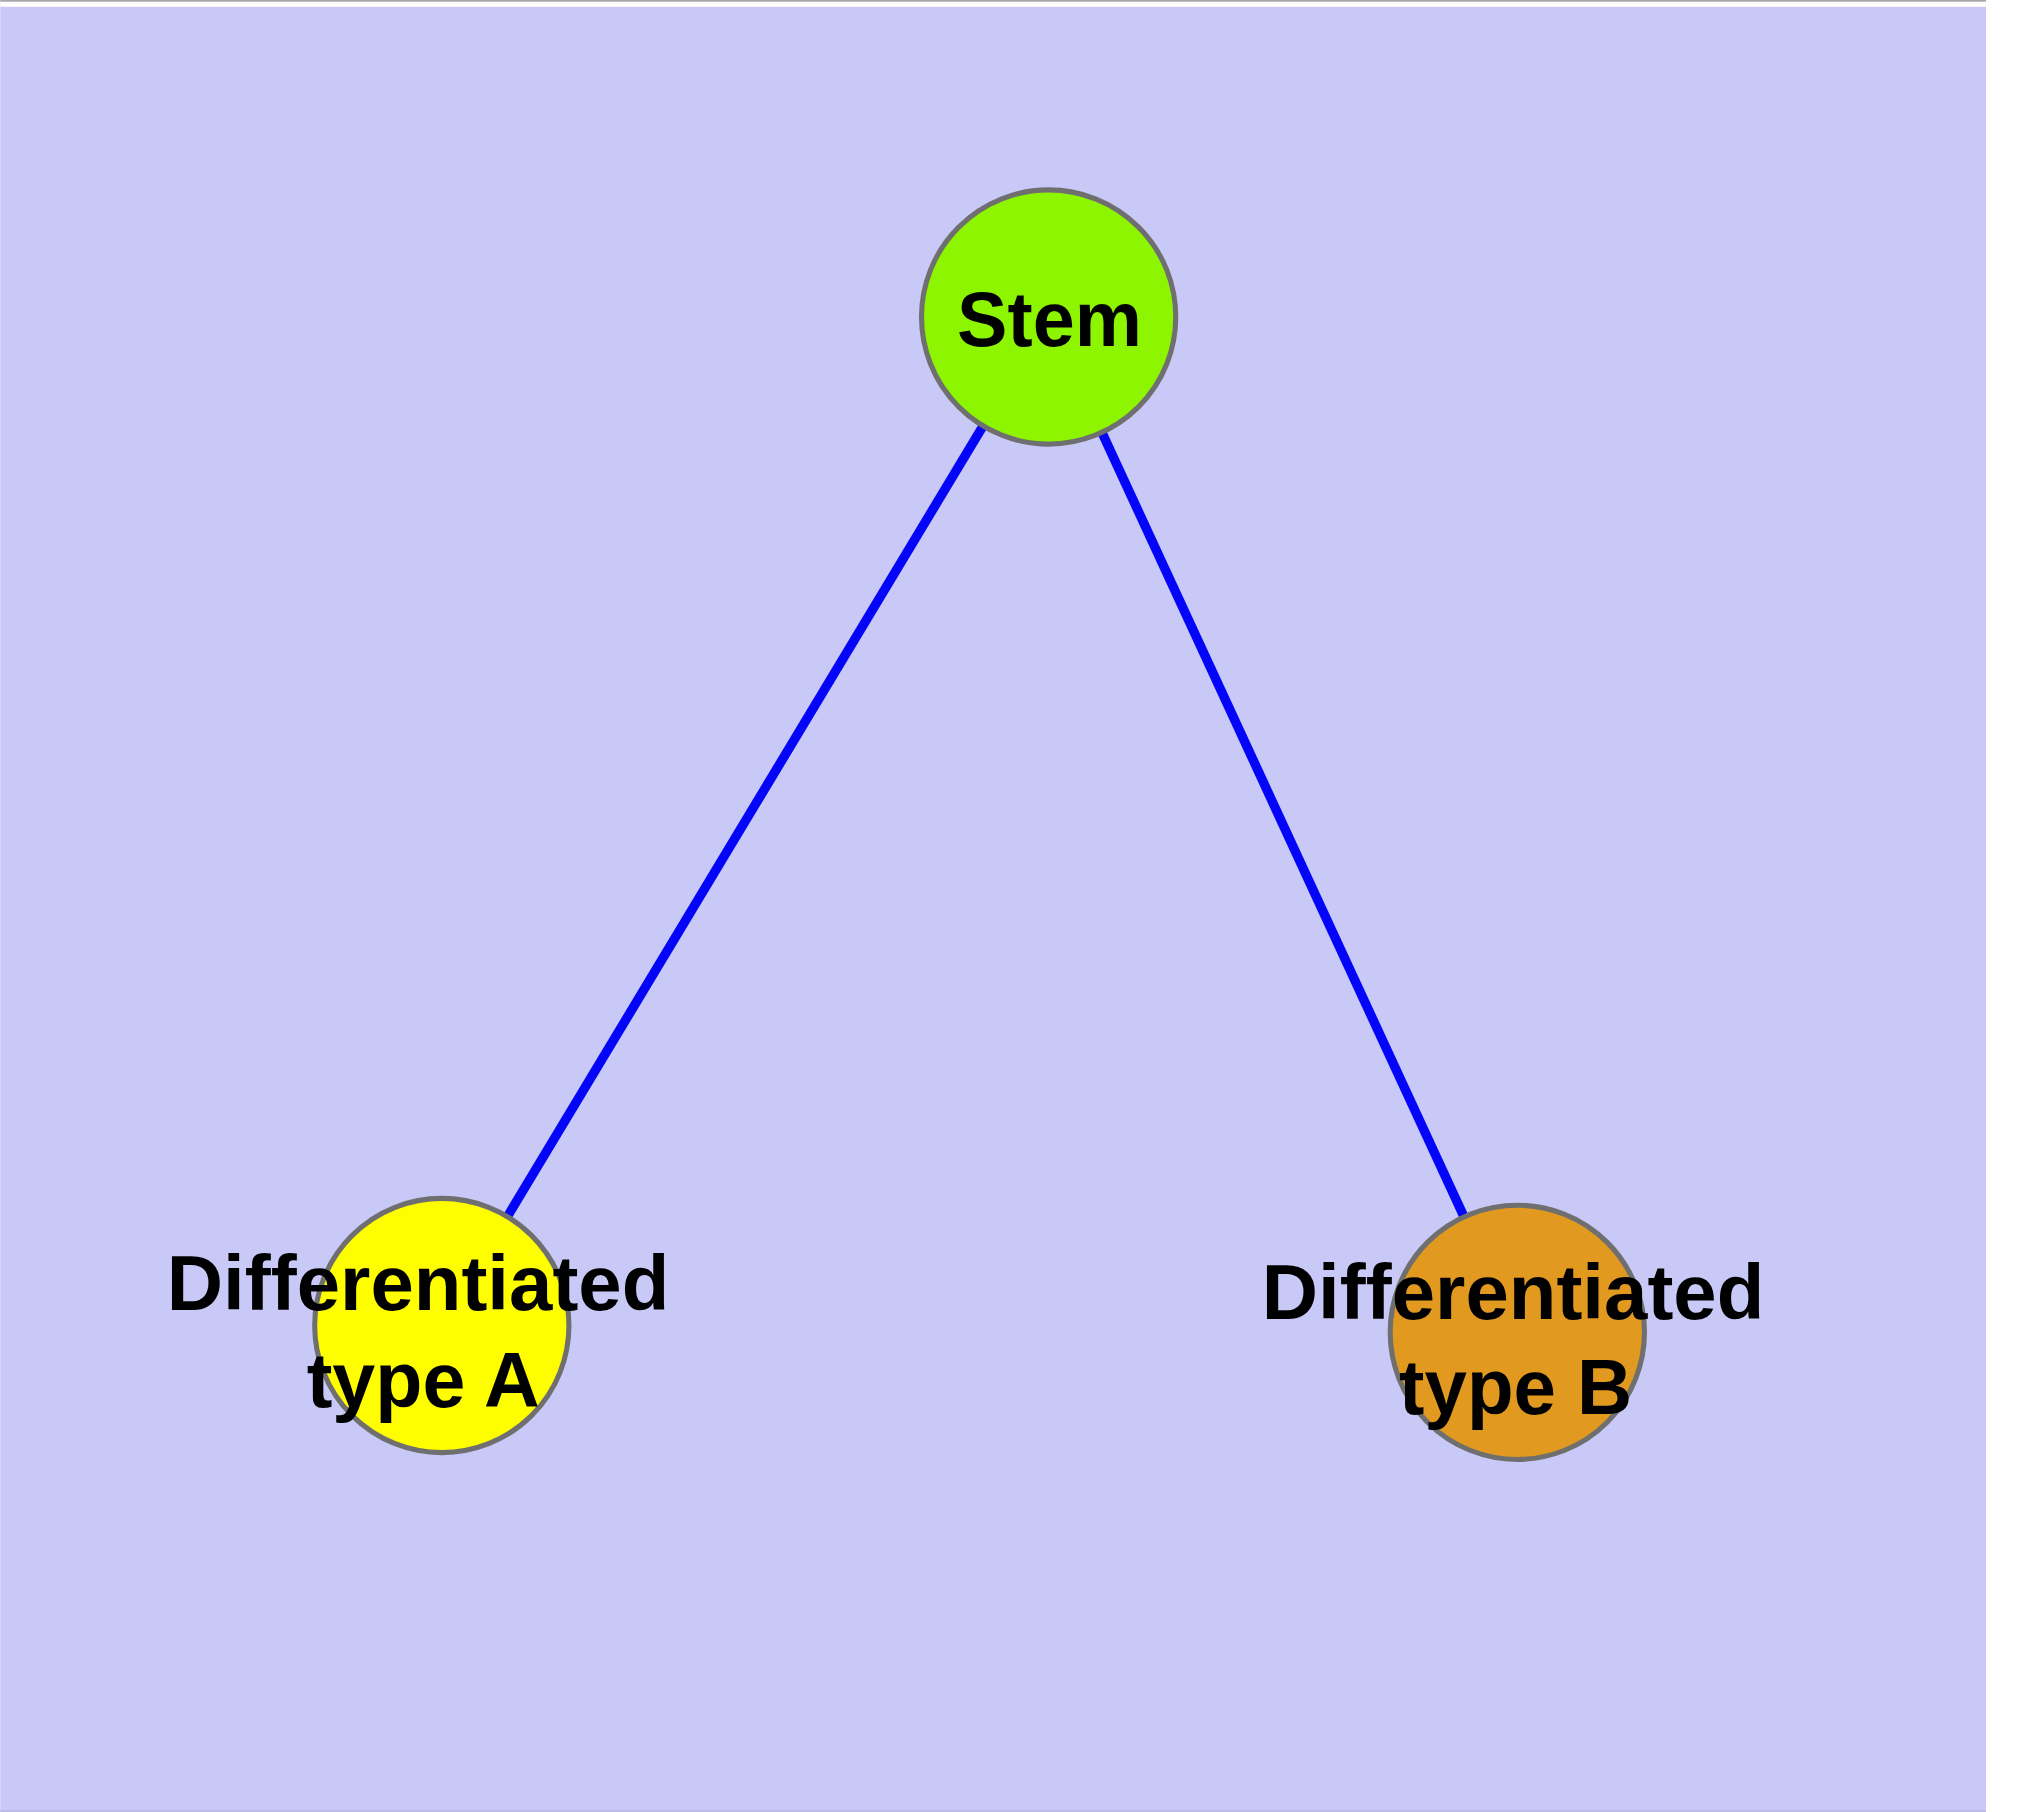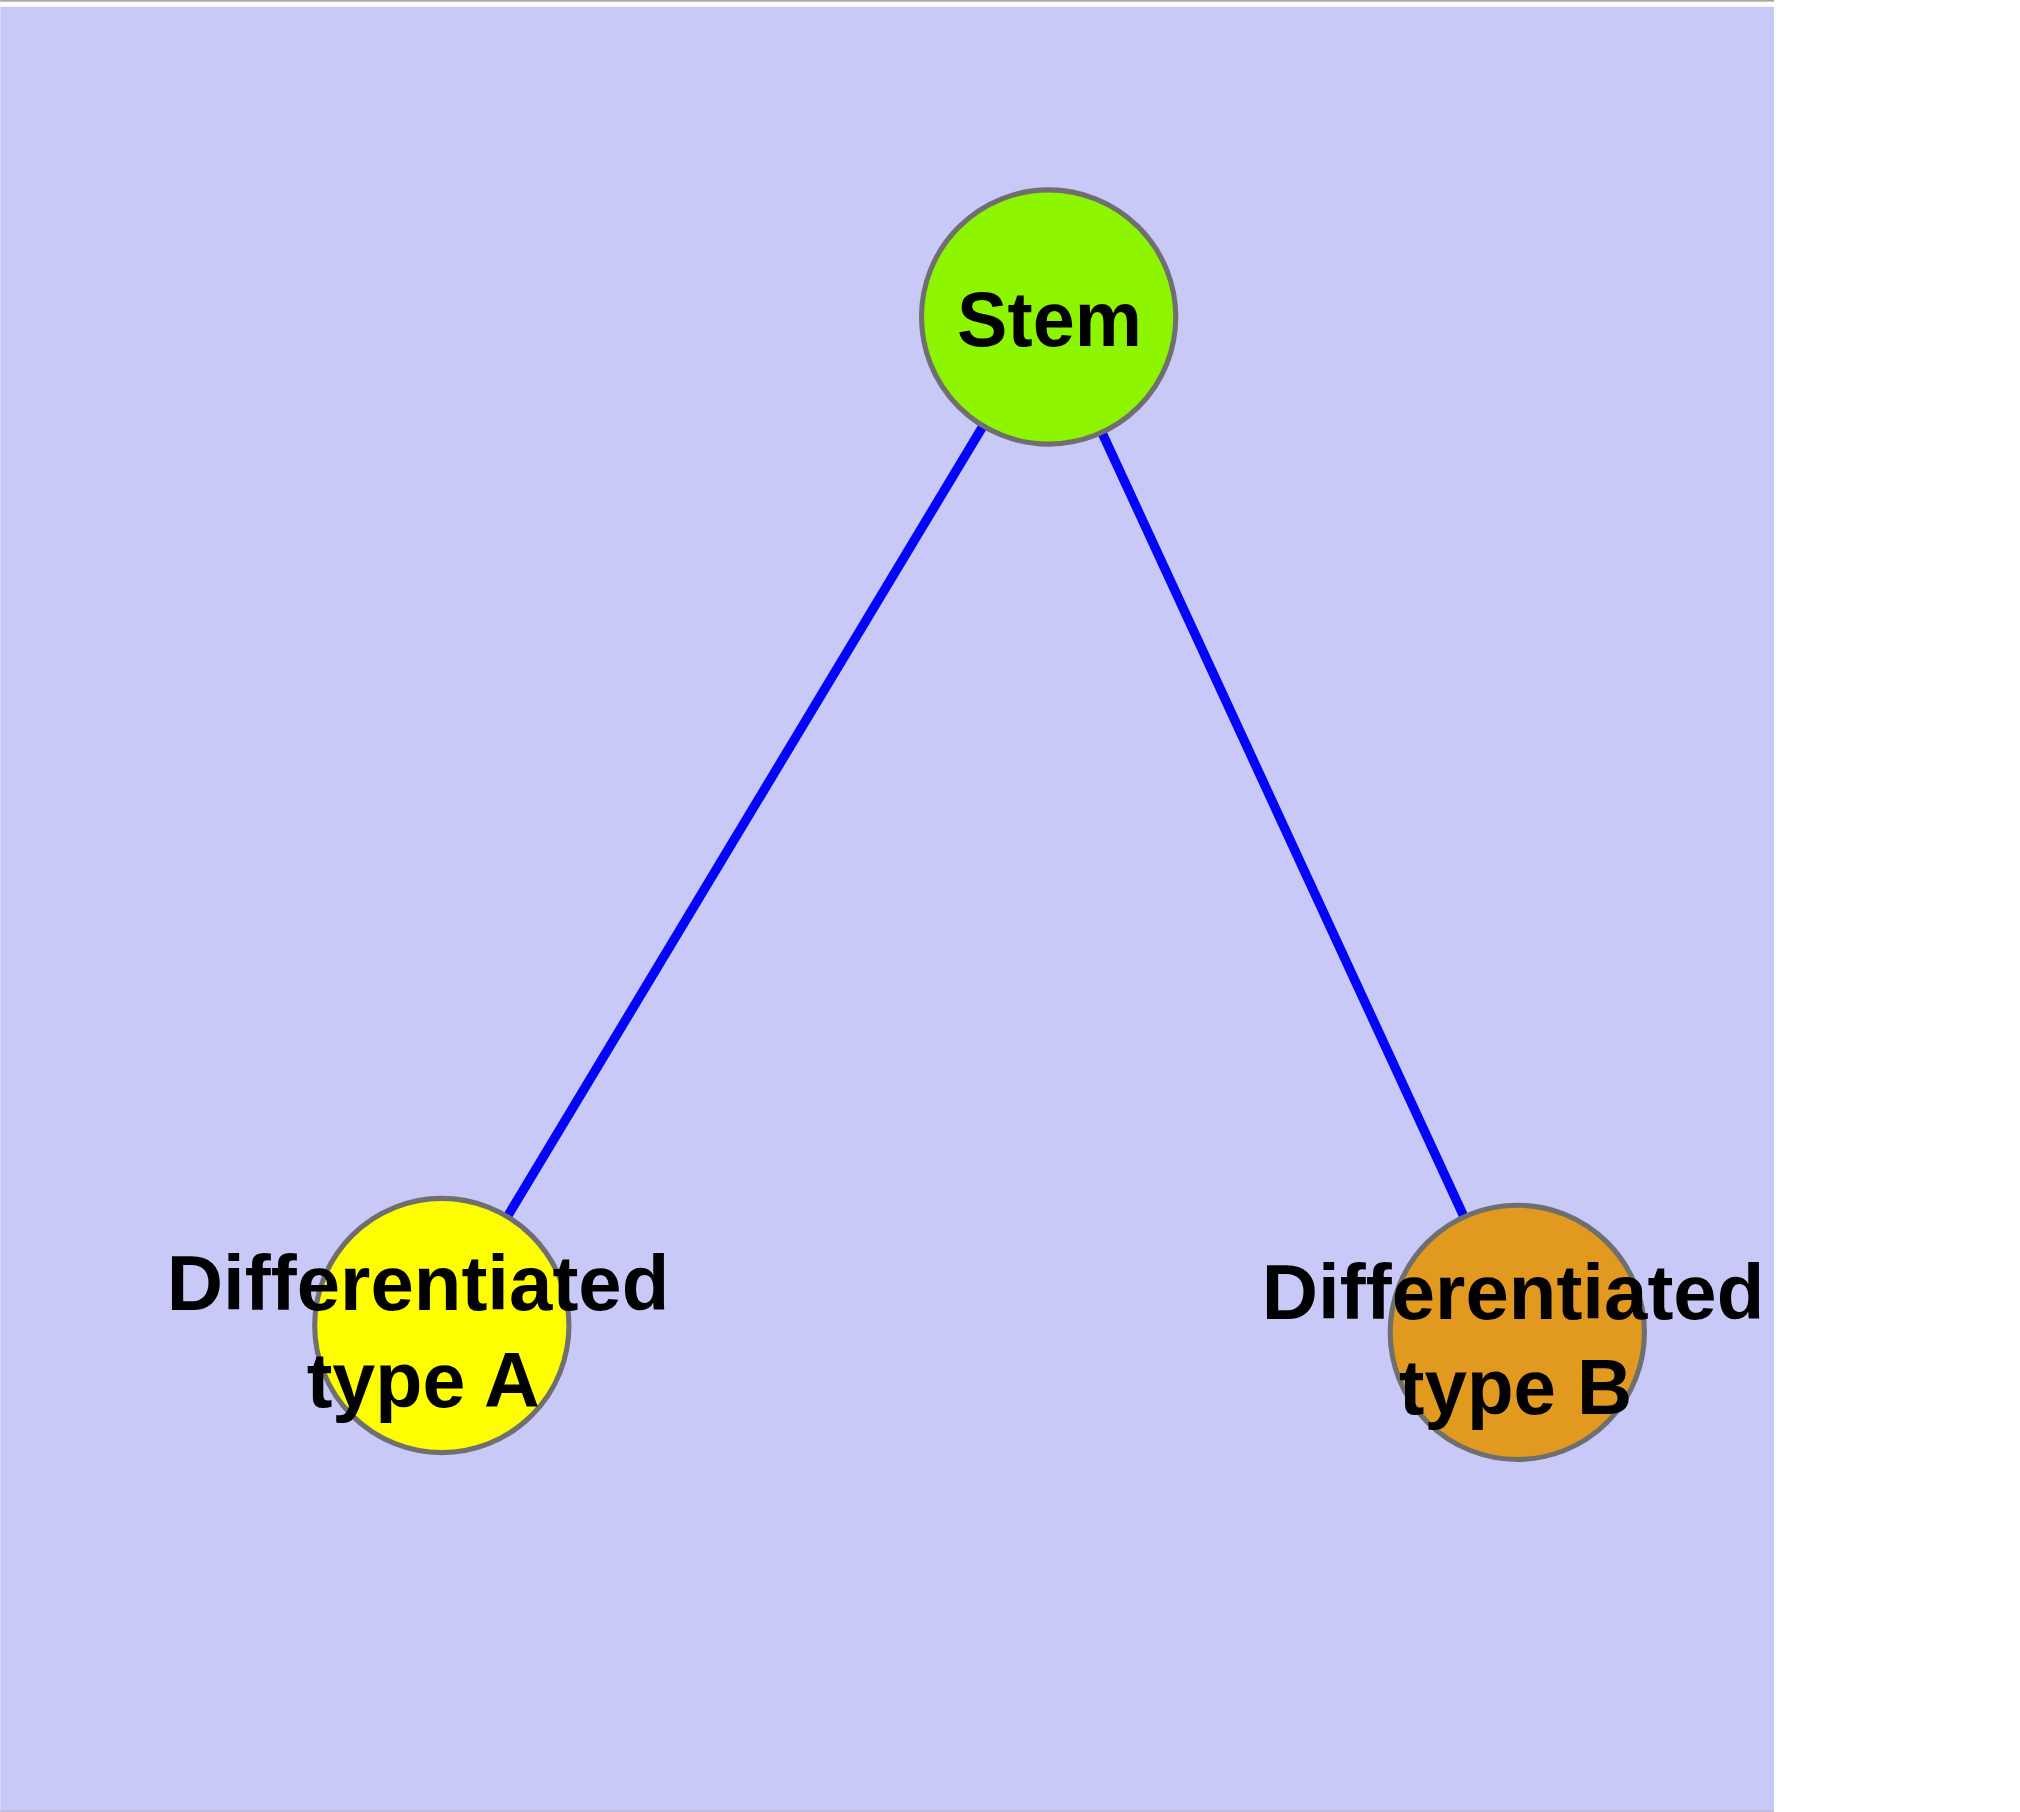--- a/index.html
+++ b/index.html
@@ -2,21 +2,21 @@
 <html style="font-size:13.6px"><head>
 <meta charset="utf-8">
 <style>
   html, body {
     margin: 0;
     padding: 0;
     background: #ffffff;
   }
   .screen {
     position: relative;
-    width: 1774px;
+    width: 1986px;
     height: 1812px;
     overflow: hidden;
     font-family: "Liberation Sans", sans-serif;
   }
   .screen svg {
     position: absolute;
     top: 0;
     left: 0;
     display: block;
   }

